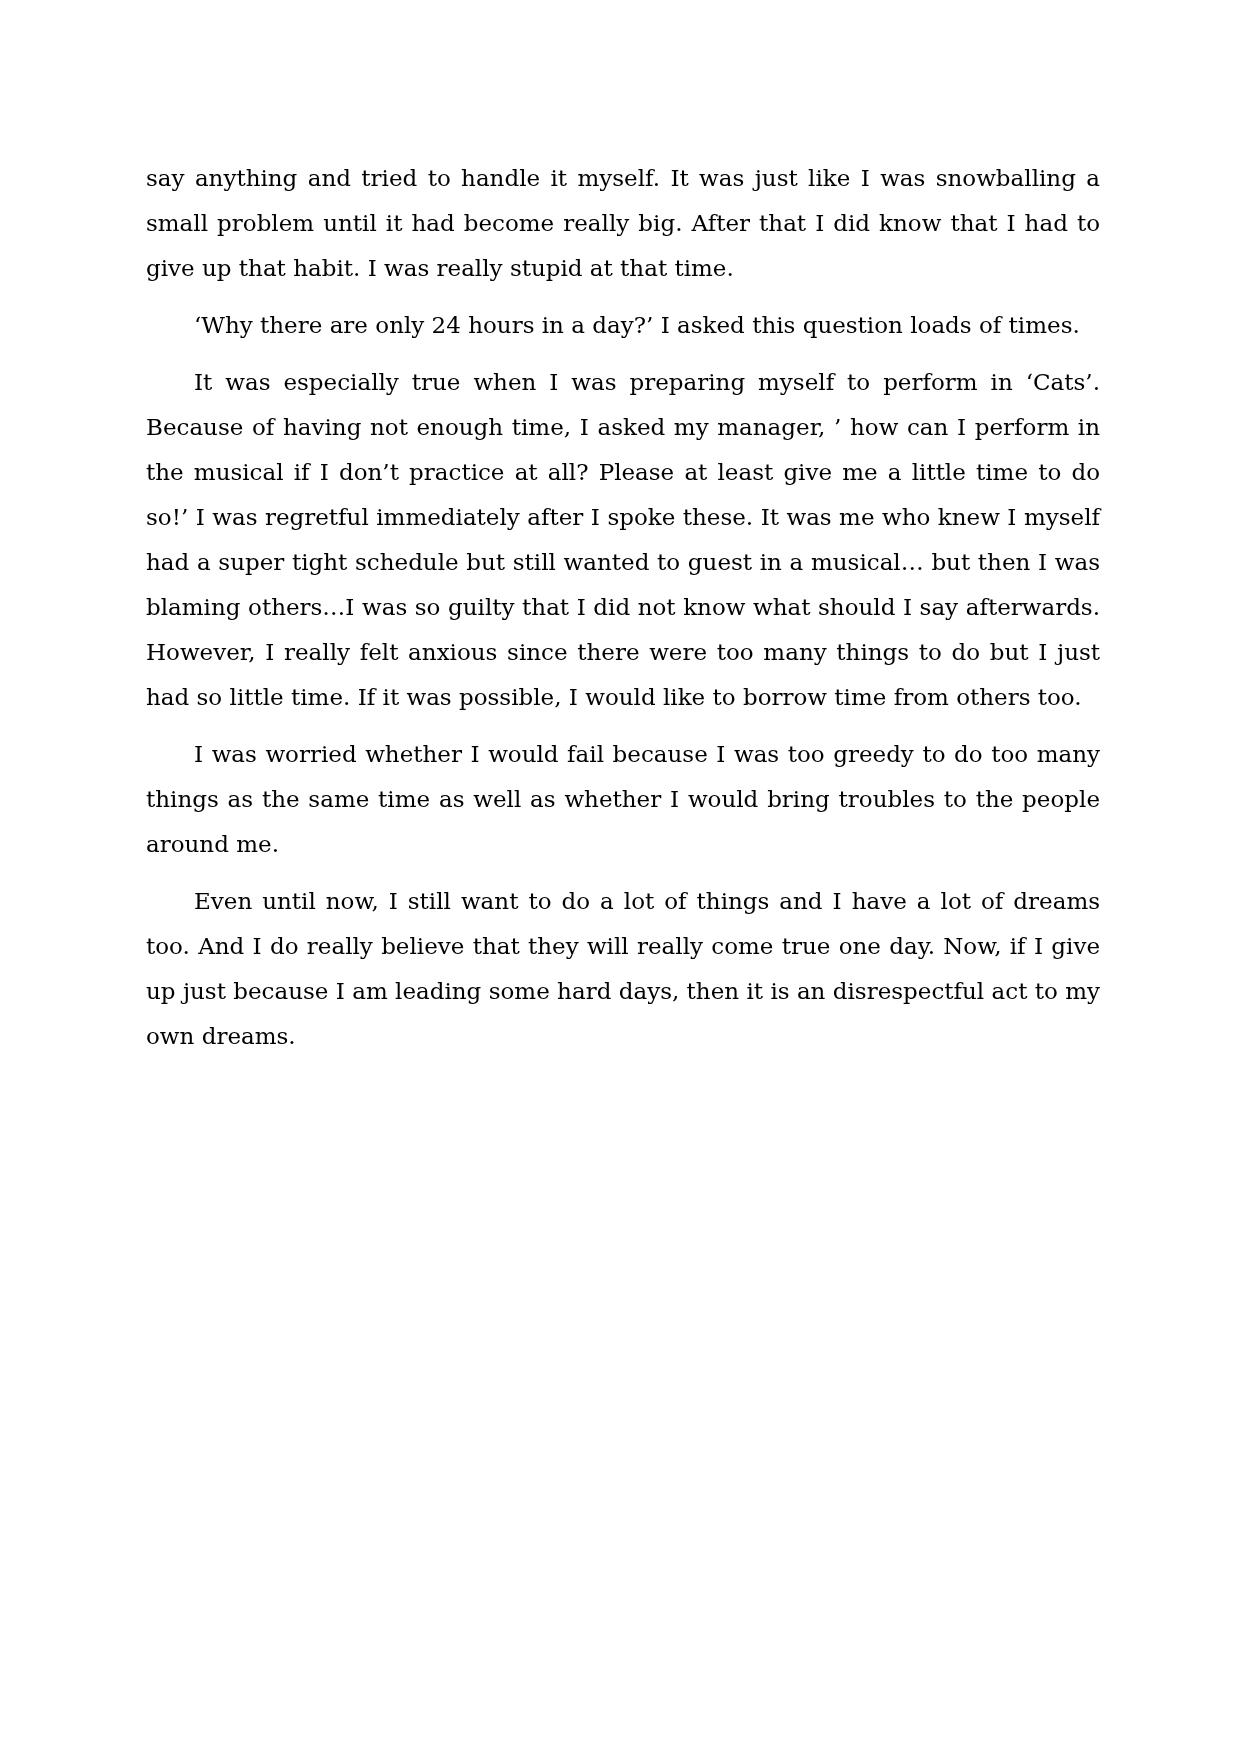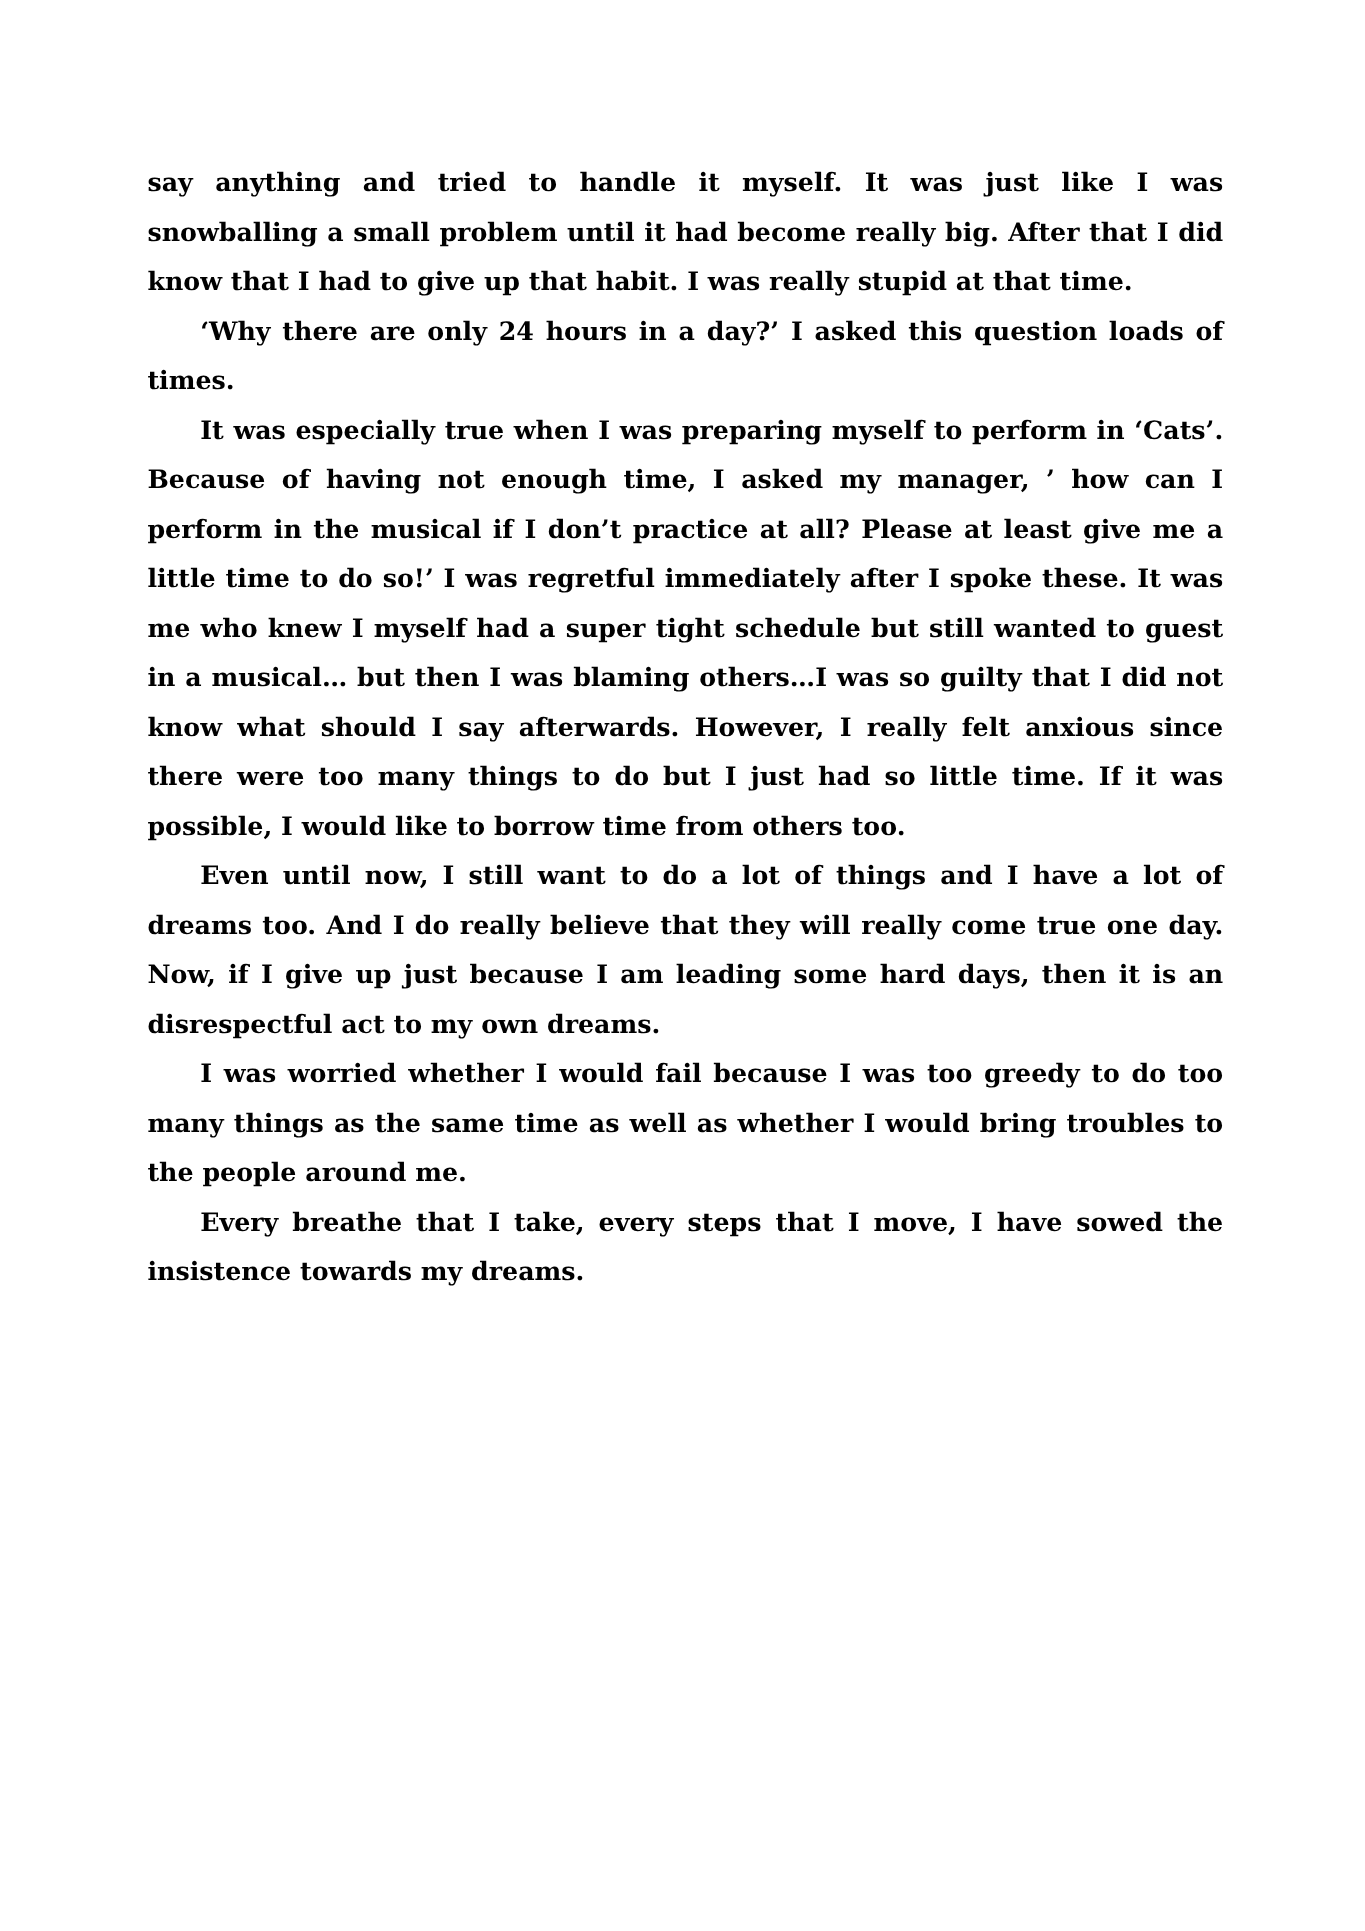--- a/index.html
+++ b/index.html
@@ -20,33 +20,31 @@
     top: 144px;
     left: 134px;
     width: 978px;
     color: #000000;
     font-family: "DejaVu Serif", "Liberation Serif", serif;
     font-size: 23px;
     line-height: 45px;
     text-align: justify;
   }
   .para {
-    margin: 0;
+    margin: 12px;
     padding: 0;
-    font-weight: bold;
   }
   .para.indented {
     text-indent: 48px;
   }
 </style>
 </head>
 <body>
 
 <div class="page">
   <div class="text-block">
     <p class="para">say anything and tried to handle it myself. It was just like I was snowballing a small problem until it had become really big. After that I did know that I had to give up that habit. I was really stupid at that time.</p>
     <p class="para indented">‘Why there are only 24 hours in a day?’ I asked this question loads of times.</p>
     <p class="para indented">It was especially true when I was preparing myself to perform in ‘Cats’. Because of having not enough time, I asked my manager, ’ how can I perform in the musical if I don’t practice at all? Please at least give me a little time to do so!’ I was regretful immediately after I spoke these. It was me who knew I myself had a super tight schedule but still wanted to guest in a musical… but then I was blaming others…I was so guilty that I did not know what should I say afterwards. However, I really felt anxious since there were too many things to do but I just had so little time. If it was possible, I would like to borrow time from others too.</p>
+    <p class="para indented">I was worried whether I would fail because I was too greedy to do too many things as the same time as well as whether I would bring troubles to the people around me.</p>
     <p class="para indented">Even until now, I still want to do a lot of things and I have a lot of dreams too. And I do really believe that they will really come true one day. Now, if I give up just because I am leading some hard days, then it is an disrespectful act to my own dreams.</p>
-    <p class="para indented">I was worried whether I would fail because I was too greedy to do too many things as the same time as well as whether I would bring troubles to the people around me.</p>
-    <p class="para indented">Every breathe that I take, every steps that I move, I have sowed the insistence towards my dreams.</p>
   </div>
 </div>
 
 </body></html>

